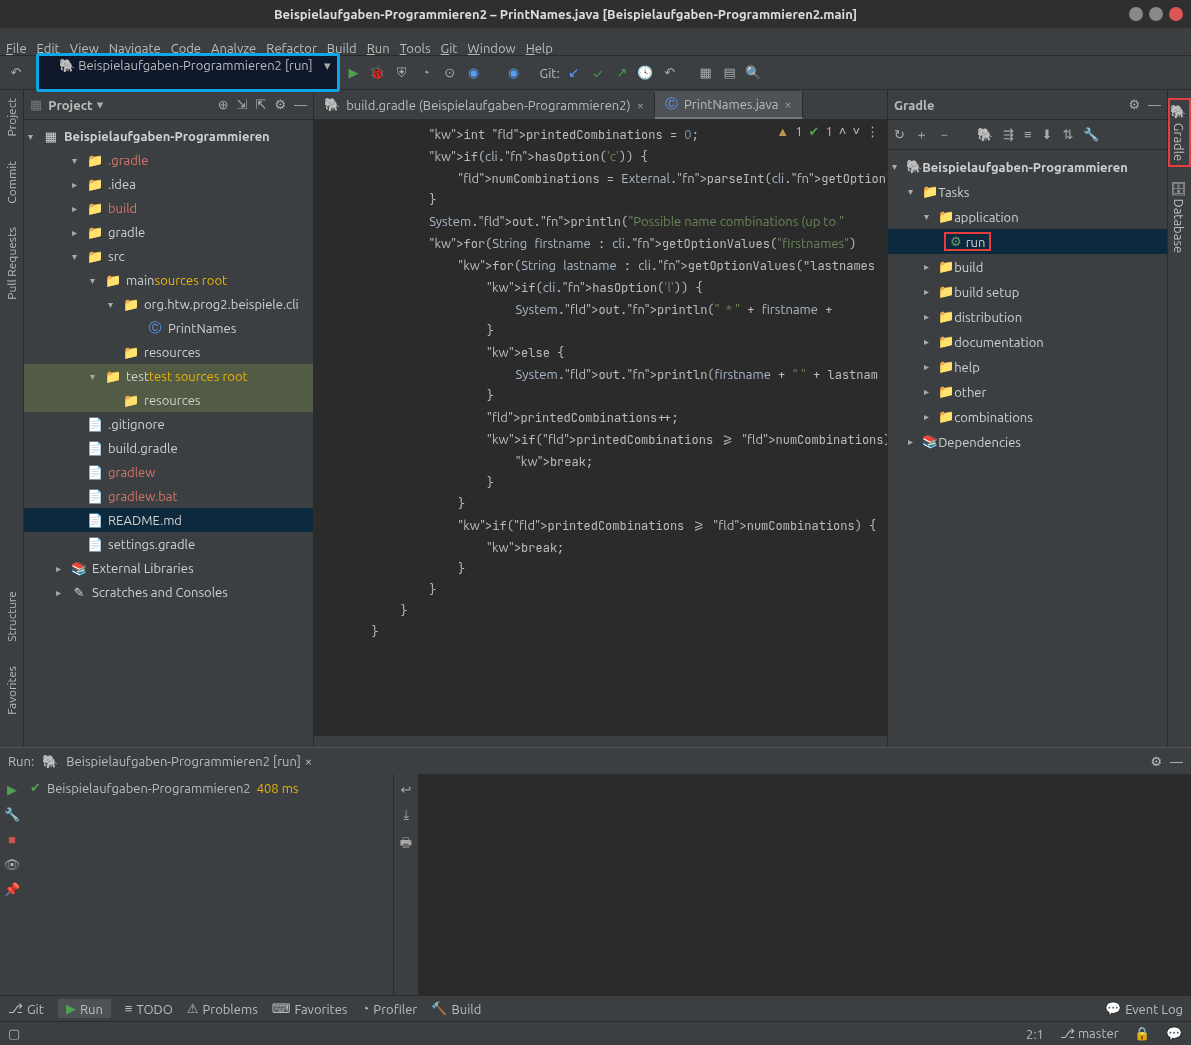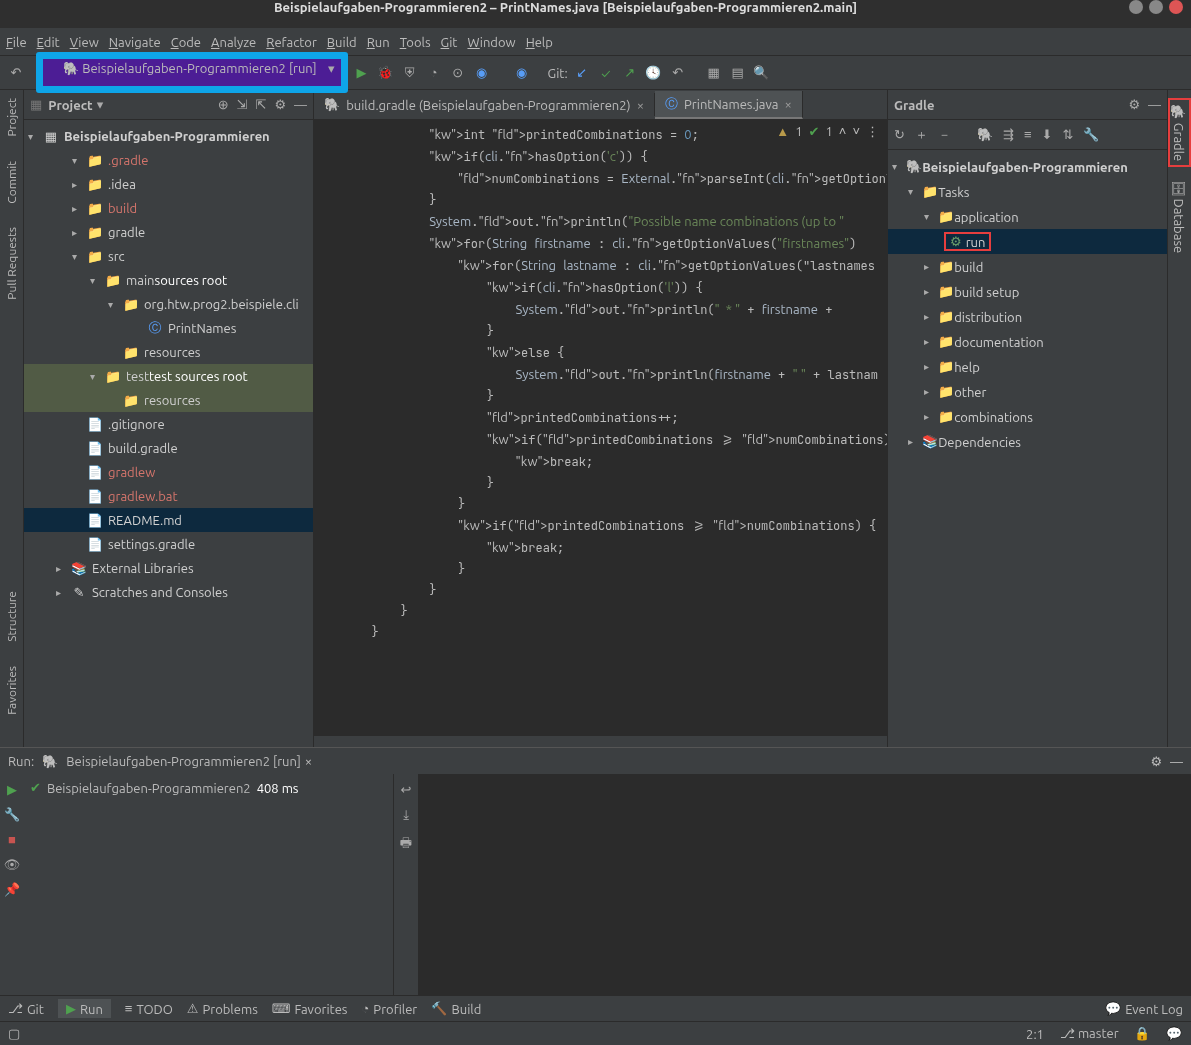--- a/index.html
+++ b/index.html
@@ -1,28 +1,28 @@
 <!DOCTYPE html>
 <html><head>
 <meta charset="utf-8">
 <style>
 *{box-sizing:border-box;margin:0;padding:0;font-family:"Segoe UI",Ubuntu,sans-serif;font-size:13px}
 body{background:#3c3f41;color:#bbb;width:1191px;height:1045px;overflow:hidden;display:flex;flex-direction:column}
-.titlebar{height:28px;background:#2f2f2f;display:flex;align-items:flex-start;padding:0 8px;color:#ddd}
+.titlebar{height:28px;background:#2f2f2f;display:flex;align-items:center;padding:0 8px;color:#ddd}
 .titlebar .wbtn{width:14px;height:14px;border-radius:50%;margin-left:6px}
 .wbtn.min{background:#888}
 .wbtn.max{background:#888}
 .wbtn.close{background:#d55}
-.menubar{height:28px;background:#3c3f41;display:flex;align-items:center;padding:0 6px;gap:10px;border-bottom:1px solid #2b2b2b}
+.menubar{height:28px;background:#3c3f41;display:flex;align-items:flex-end;padding:0 6px;gap:10px;border-bottom:1px solid #2b2b2b}
 .menubar span{color:#bbb;cursor:default}
 .menubar span u{text-decoration:underline}
 .toolbar{height:34px;background:#3c3f41;display:flex;align-items:center;padding:0 6px;gap:4px;border-bottom:1px solid #2b2b2b}
 .crumb{padding:2px 6px;color:#bbb}
 .crumb-sep{color:#777}
-.runcfg{background:#4c1d95;border:7px solid #0ea5e9;border-radius:3px;padding:2px 24px 10px 20px;color:#bbb;position:relative;margin-left:6px}
+.runcfg{background:#0f172a;border:3px solid #0ea5e9;border-radius:3px;padding:2px 24px 16px 20px;color:#bbb;position:relative;margin-left:6px}
 .runcfg::after{content:"▾";position:absolute;right:6px;color:#aaa}
 .ticon{width:20px;height:20px;display:flex;align-items:center;justify-content:center;color:#aaa}
 .green{color:#4fa14f}
 .blue{color:#589df6}
 .yellow{color:#b89a4a}
 .main{flex:1;display:flex;min-height:0}
 .leftstrip{width:24px;background:#3c3f41;border-right:1px solid #2b2b2b;display:flex;flex-direction:column;align-items:center;gap:24px;padding-top:8px}
 .leftstrip .tab{writing-mode:vertical-rl;transform:rotate(180deg);color:#bbb;font-size:12px}
 .projectpanel{width:290px;background:#3c3f41;border-right:1px solid #2b2b2b;display:flex;flex-direction:column}
 .panelhdr{height:30px;display:flex;align-items:center;padding:0 6px;border-bottom:1px solid #2b2b2b;background:#3c3f41}
@@ -33,21 +33,21 @@
 .trow.sel{background:#0d293e}
 .trow.hl{background:#515b45}
 .trow .arrow{width:14px;color:#aaa;font-size:10px}
 .trow .ficon{width:18px;text-align:center;margin-right:4px}
 .folder{color:#c5a36f}
 .folder.y{color:#d89d3a}
 .folder.g{color:#999}
 .folder.teal{color:#529e92}
 .file-j{color:#589df6}
 .txt-orange{color:#d5756c}
-.txt-gray{color:#ffffff}
+.txt-gray{color:#eab308}
 .editorarea{flex:1;display:flex;flex-direction:column;min-width:0}
 .edtabs{height:30px;display:flex;align-items:center;background:#3c3f41;border-bottom:1px solid #2b2b2b}
 .edtab{padding:4px 10px;color:#bbb;display:flex;align-items:center;gap:6px;border-right:1px solid #2b2b2b}
 .edtab.active{background:#4e5254;border-bottom:2px solid #777}
 .edtab .x{color:#999}
 .editor{flex:1;display:flex;background:#2b2b2b;overflow:hidden;position:relative;border-bottom:1px solid #2b2b2b}
 .gutter{width:60px;background:#313335;color:#606366;text-align:right;padding:4px 8px 4px 0;font-family:monospace;font-size:12px;line-height:21px}
 .codew{flex:1;padding:4px 0;font-family:"JetBrains Mono",monospace;font-size:12px;line-height:21px;white-space:pre;overflow:hidden}
 .str{color:#6a8759}
 .num{color:#6897bb}

